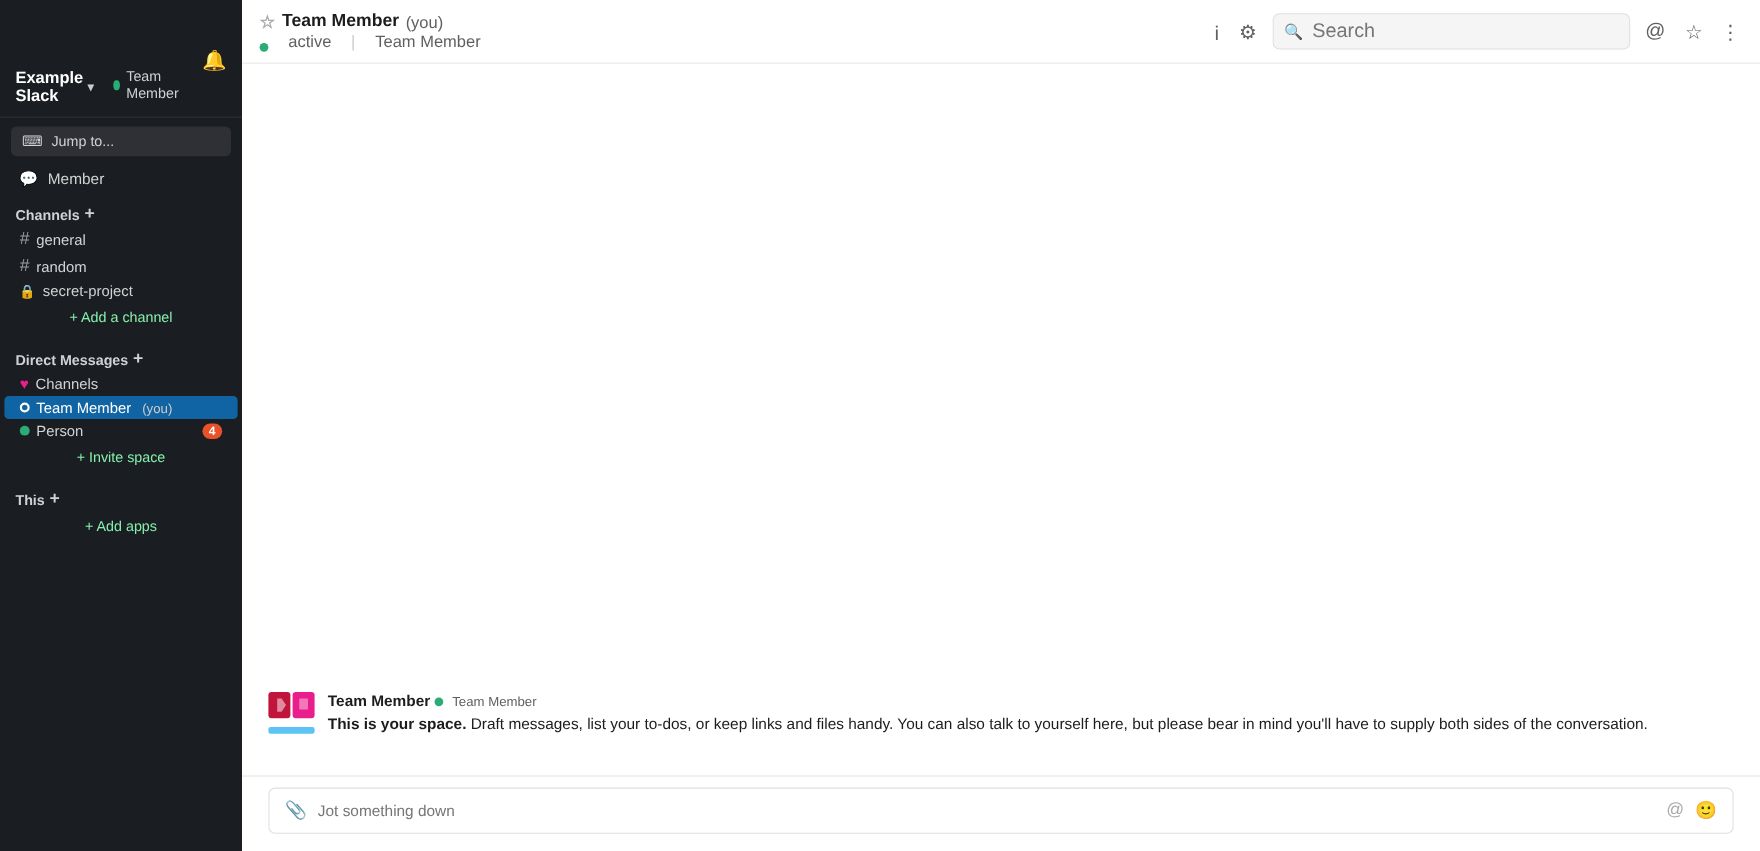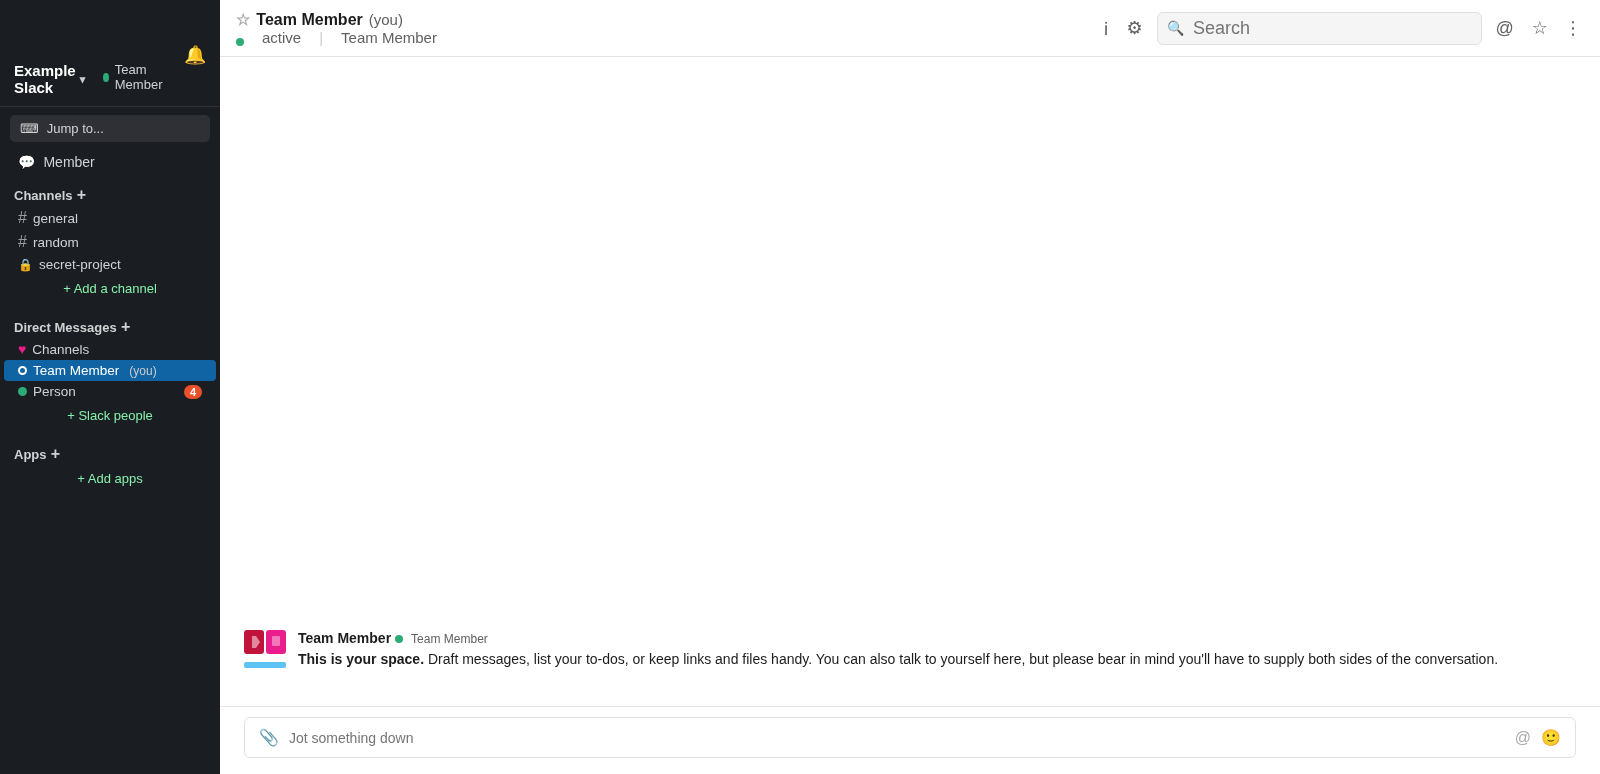--- a/index.html
+++ b/index.html
@@ -424,27 +424,27 @@
       <span>Team Member</span>
       <span style="color:#ccc;font-size:12px;margin-left:4px;">(you)</span>
     </div>
     <div class="sidebar-item">
       <span class="status-dot-green"></span>
       <span>Person</span>
       <span class="badge">4</span>
     </div>
 
     <div class="add-link">
-      <span>+ Slack people</span>
+      <span>+ Invite space</span>
     </div>
   </div>
 
   <div class="sidebar-section">
     <div class="sidebar-section-header">
-      <span>Apps</span>
+      <span>This</span>
       <div class="add-icon">+</div>
     </div>
     <div class="add-link">
       <span>+ Add apps</span>
     </div>
   </div>
 
 </div>
 
 <div class="main">

